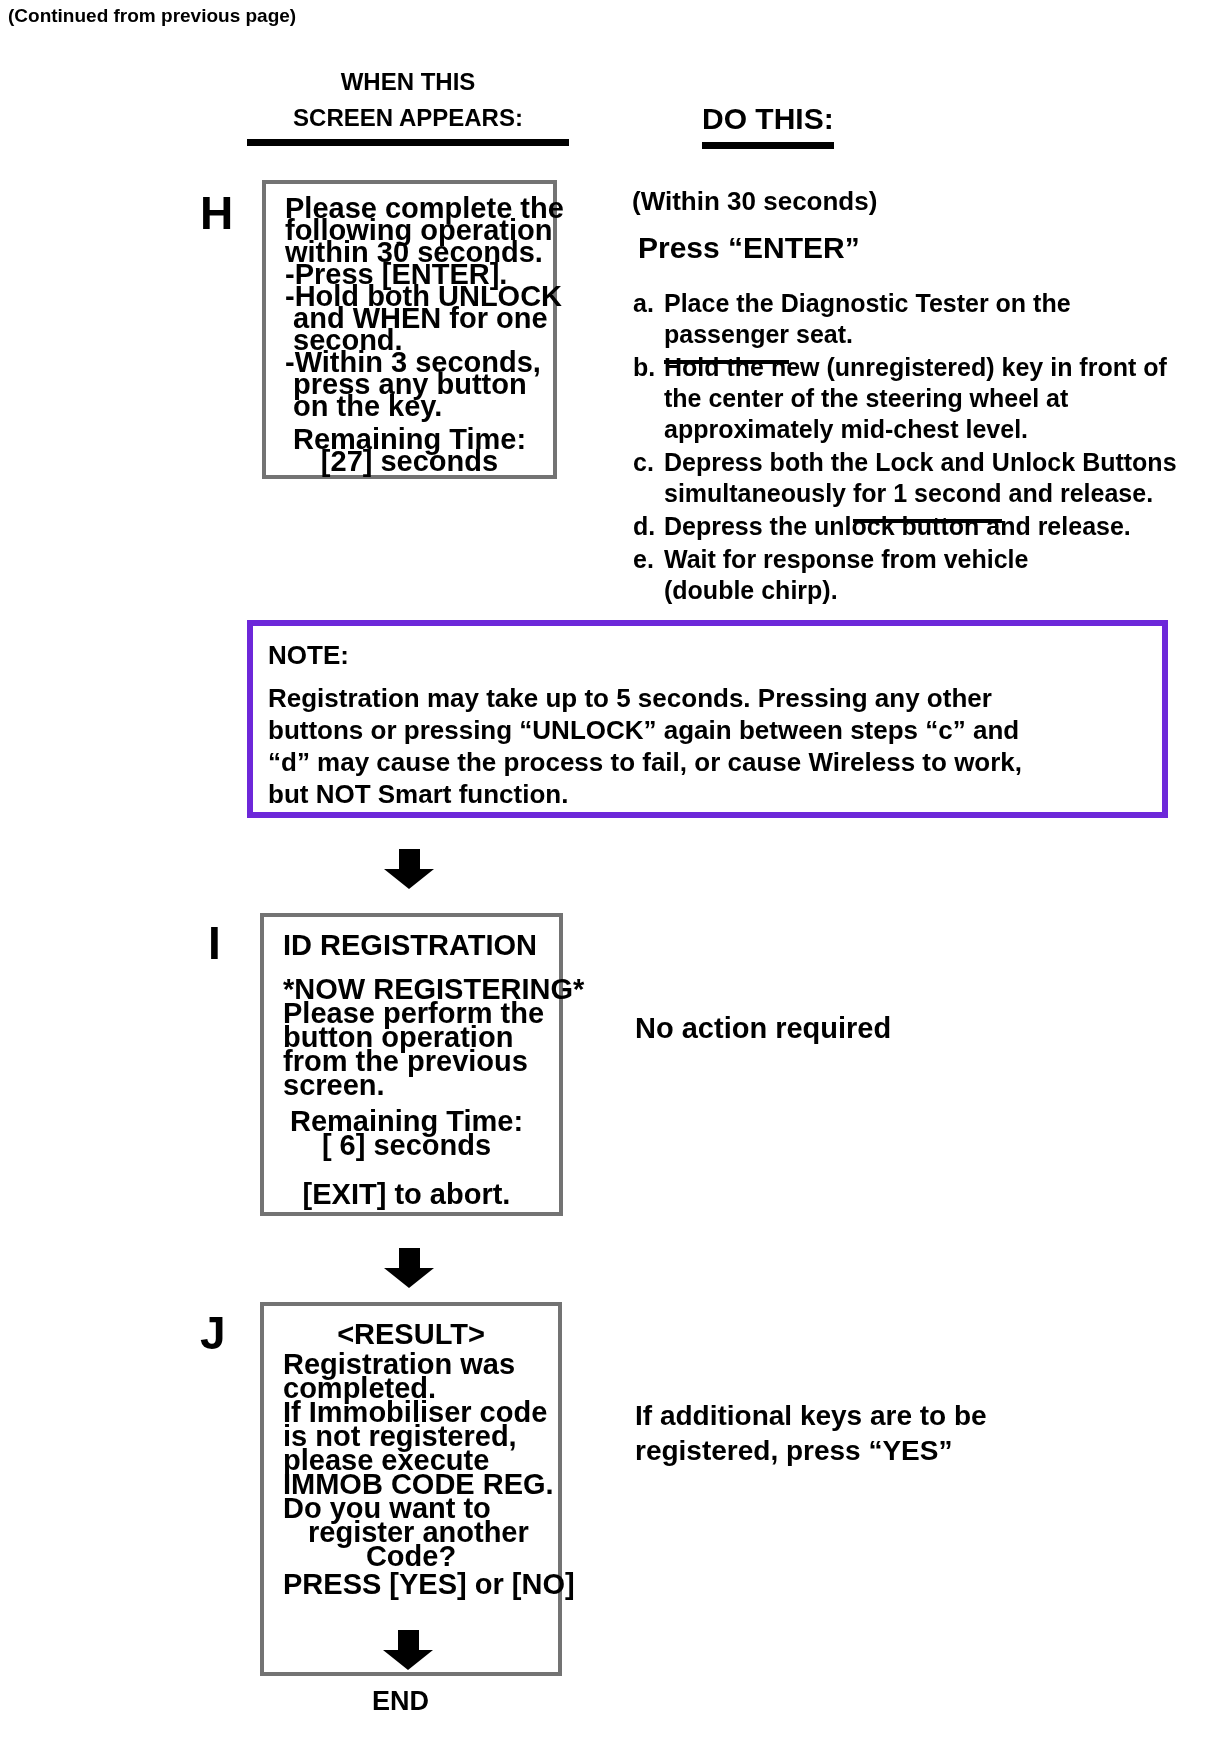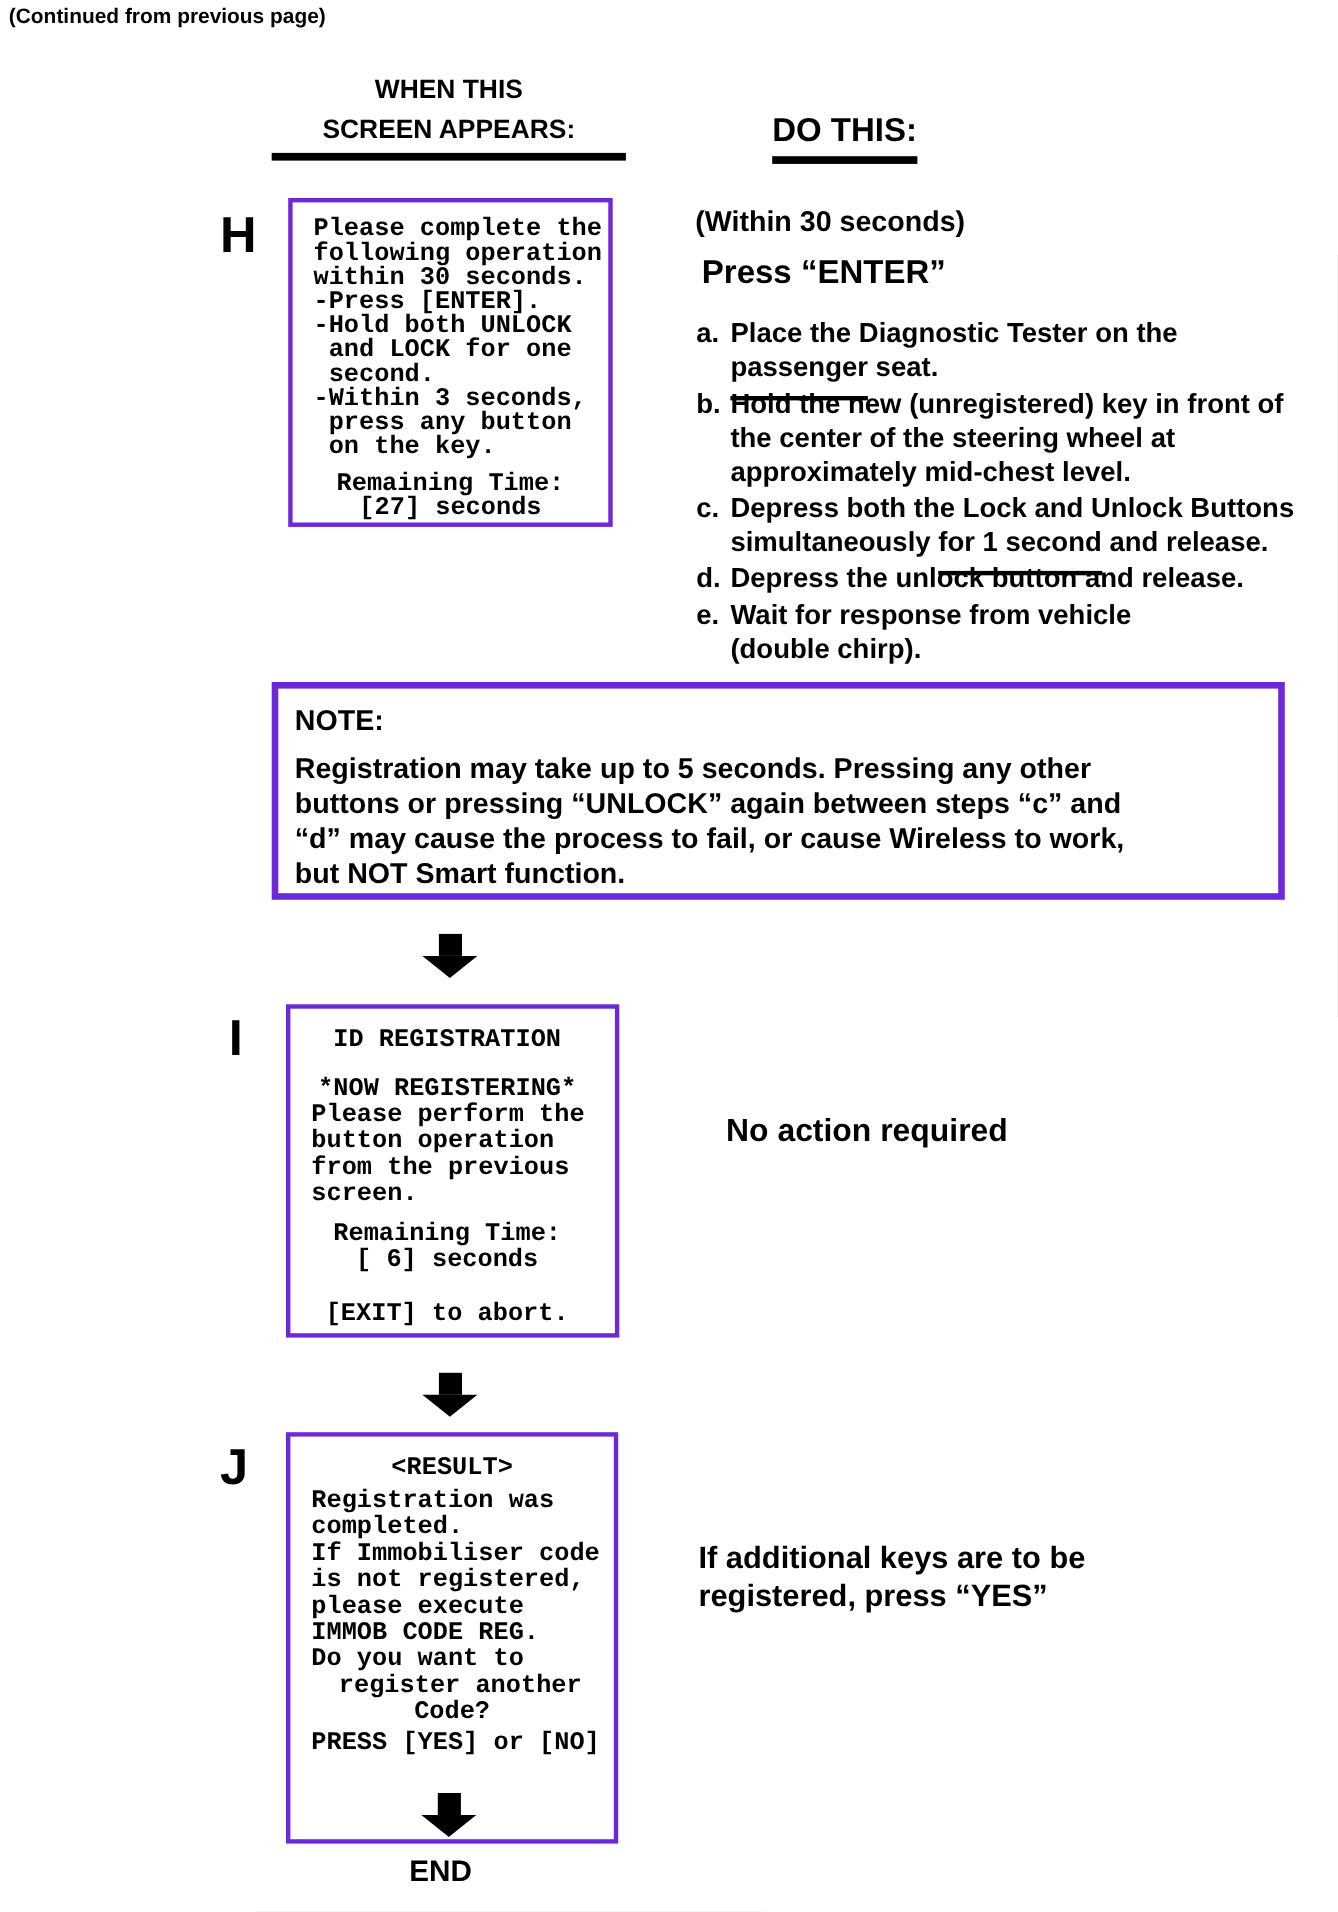--- a/index.html
+++ b/index.html
@@ -23,41 +23,40 @@
   .do-heading{
     left:702px;top:103px;
     font-size:30px;line-height:32px;
     padding-bottom:7px;border-bottom:7px solid #000;
   }
 
   .sec-letter{font-size:46px;line-height:1;}
 
   
   .screen-box{
-    border:4px solid #6d28d9;box-sizing:border-box;
-    font-size:23px;
-    font-family:Liberation Mono, monospace;
+    border:4px solid #737373;box-sizing:border-box;
+    font-size:29px;
   }
   .box-h{left:262px;top:180px;width:295px;height:299px;padding:13px 4px 0 19px;line-height:22px;}
   .box-i{left:260px;top:913px;width:303px;height:303px;padding:16px 14px 0 19px;line-height:24px;}
   .box-j{left:260px;top:1302px;width:302px;height:374px;padding:16px 4px 0 19px;line-height:24px;}
   .sl{white-space:pre;}
   .sl-center{text-align:center;white-space:pre;margin-right:15px;}
   .sl-indent{padding-left:25px;white-space:pre;}
   .mt11{margin-top:11px;} .mt20{margin-top:20px;} .mt12{margin-top:12px;}
   .mt24{margin-top:25px;} .mt6{margin-top:6px;} .mt4{margin-top:4px;}
 
   
   .within{left:632px;top:186px;font-size:26px;}
   .press-enter{left:638px;top:231px;font-size:30px;}
   .steps{left:633px;top:288px;width:575px;font-size:25px;line-height:31px;}
   .step{display:flex;margin-bottom:2px;}
   .step-label{width:31px;flex:none;}
   .u{border-bottom:4px solid #000;padding-bottom:12px;}
-  .no-action{left:660px;top:1012px;font-size:29px;}
+  .no-action{left:635px;top:1012px;font-size:29px;}
   .if-additional{left:635px;top:1398px;font-size:28px;line-height:35px;}
 
   
   .note-box{
     left:247px;top:620px;width:921px;height:198px;
     border:6px solid #6d28d9;box-sizing:border-box;
     padding:16px 10px 0 15px;
   }
   .note-title{font-size:26px;line-height:27px;}
   .note-para{margin-top:13px;font-size:26px;line-height:32px;}
@@ -84,21 +83,21 @@
   <div class="abs do-heading">DO THIS:</div>
 
   <div class="abs sec-letter" style="left:200px;top:190px;">H</div>
 
   <div class="abs screen-box box-h">
     <div class="sl">Please complete the</div>
     <div class="sl">following operation</div>
     <div class="sl">within 30 seconds.</div>
     <div class="sl">-Press [ENTER].</div>
     <div class="sl">-Hold both UNLOCK</div>
-    <div class="sl"> and LOCK for one</div>
+    <div class="sl"> and WHEN for one</div>
     <div class="sl"> second.</div>
     <div class="sl">-Within 3 seconds,</div>
     <div class="sl"> press any button</div>
     <div class="sl"> on the key.</div>
     <div class="sl-center mt11">Remaining Time:</div>
     <div class="sl-center">[27] seconds</div>
   </div>
 
   <div class="abs within">(Within 30 seconds)</div>
   <div class="abs press-enter">Press “ENTER”</div>

